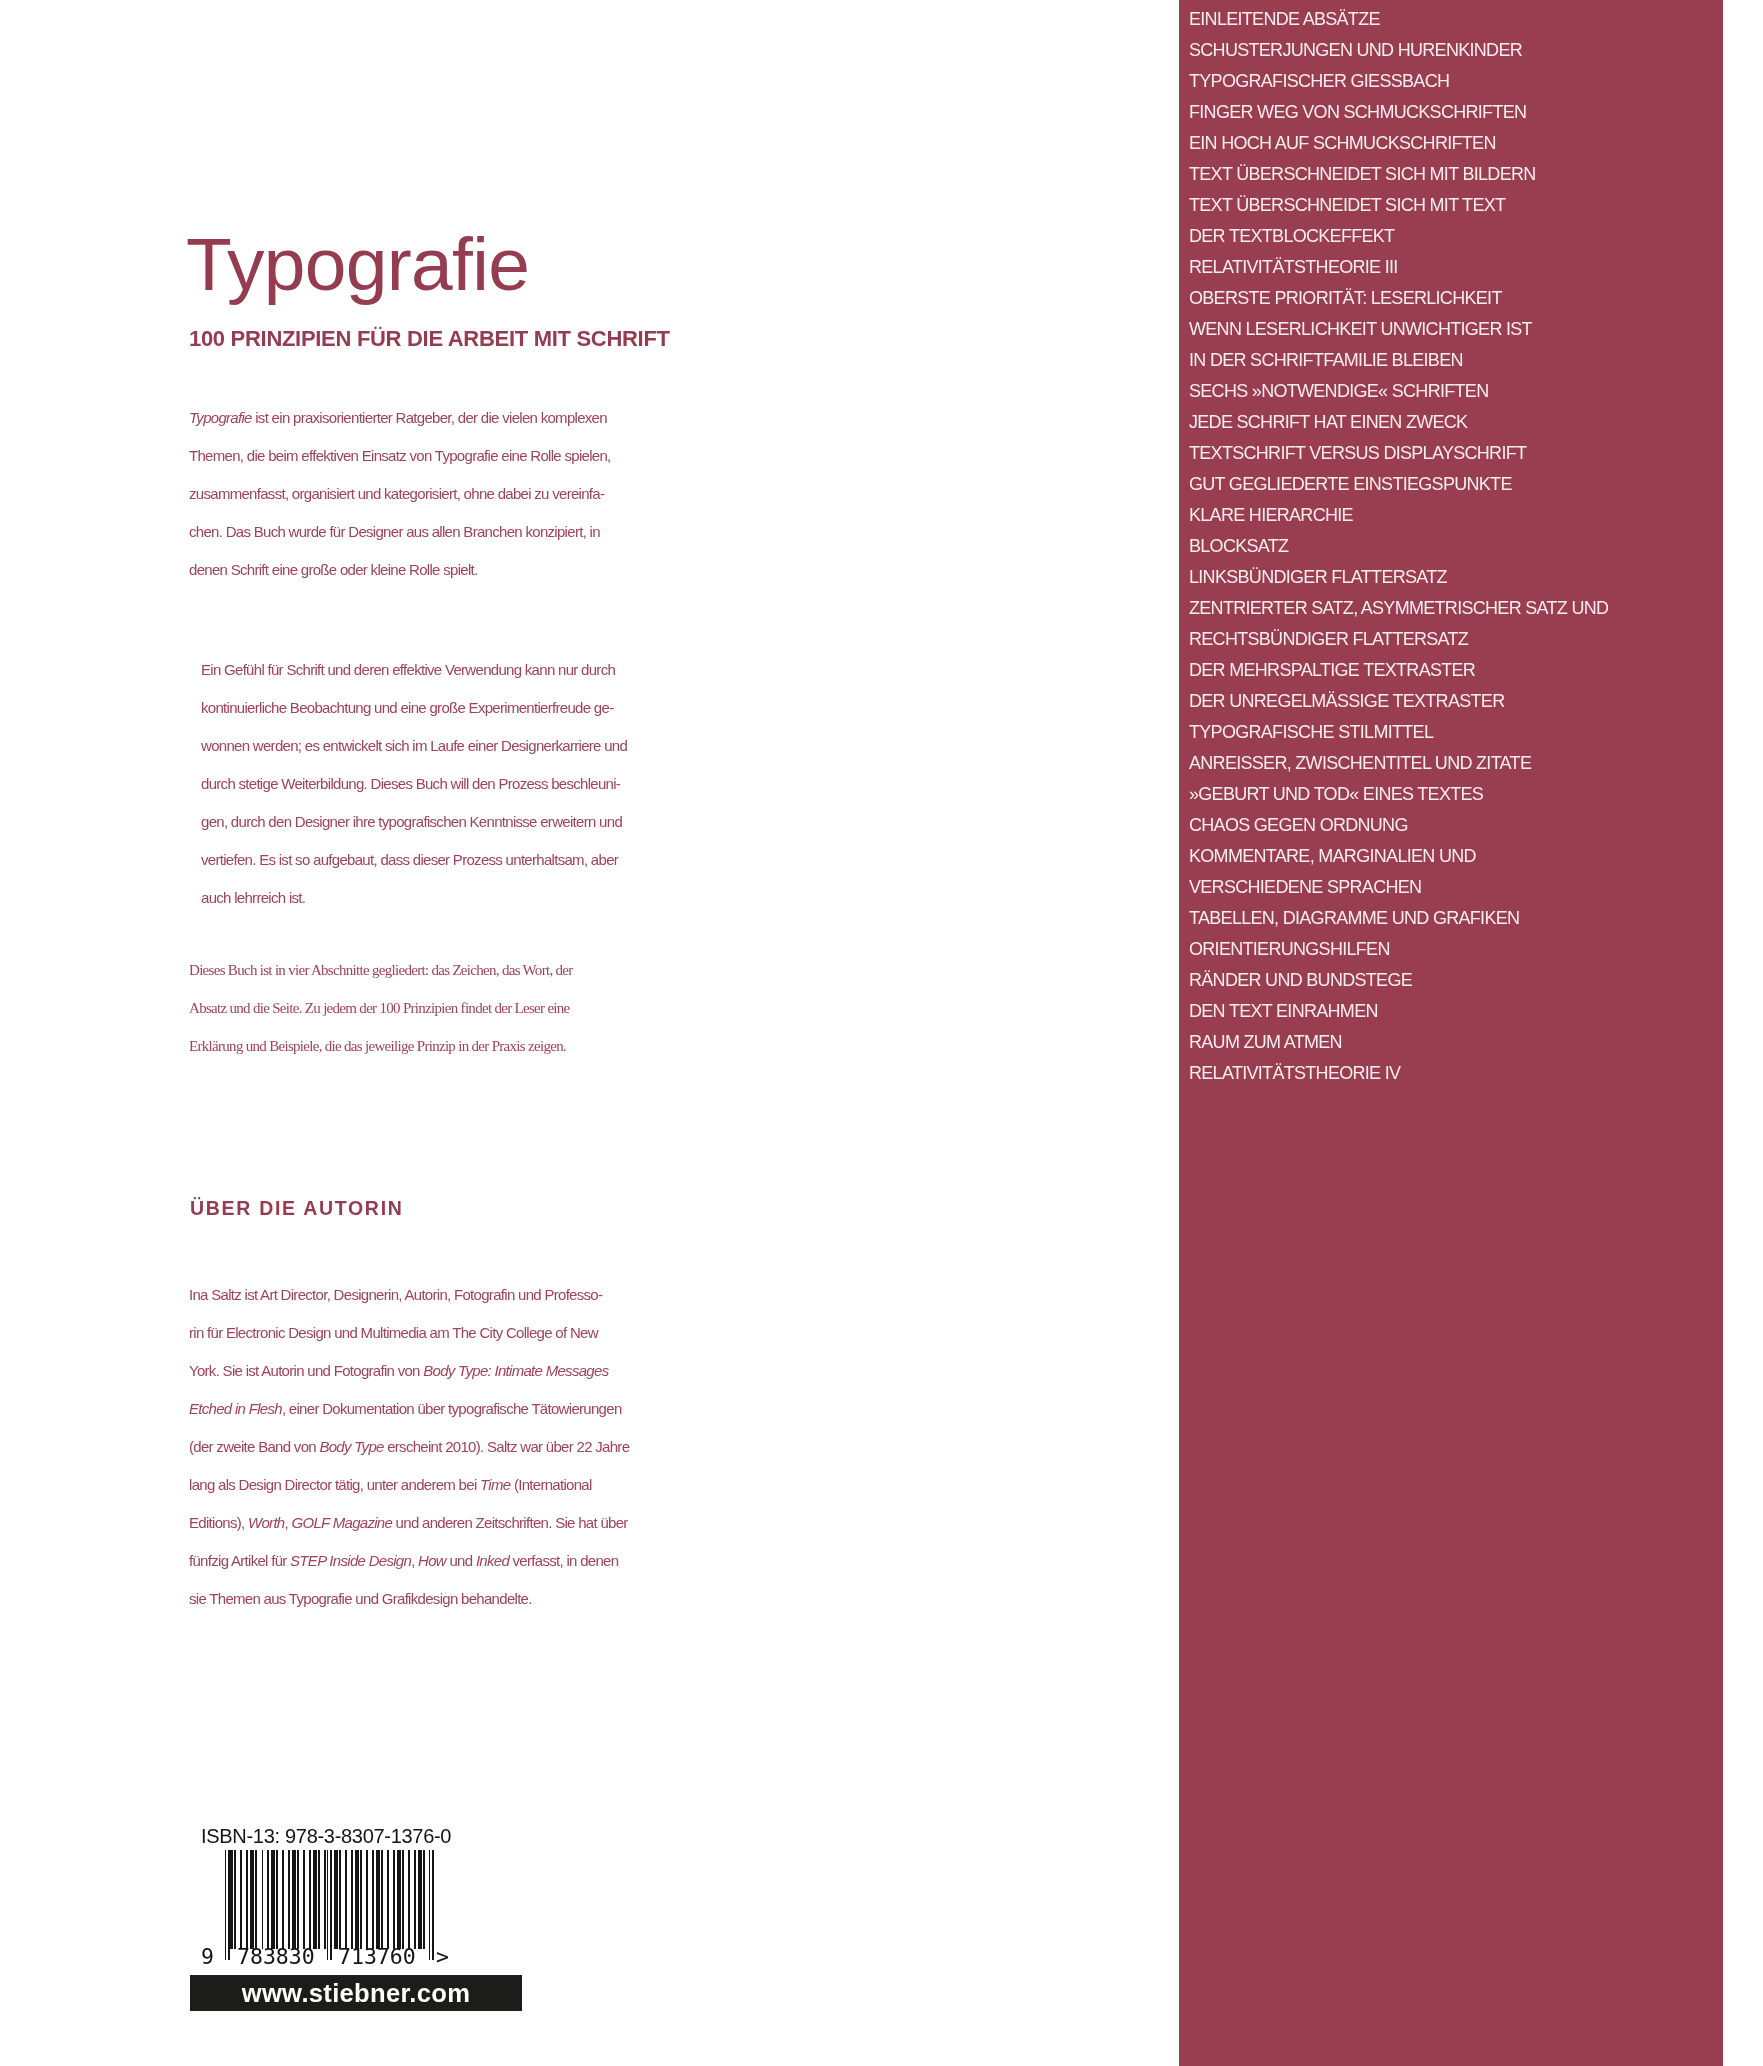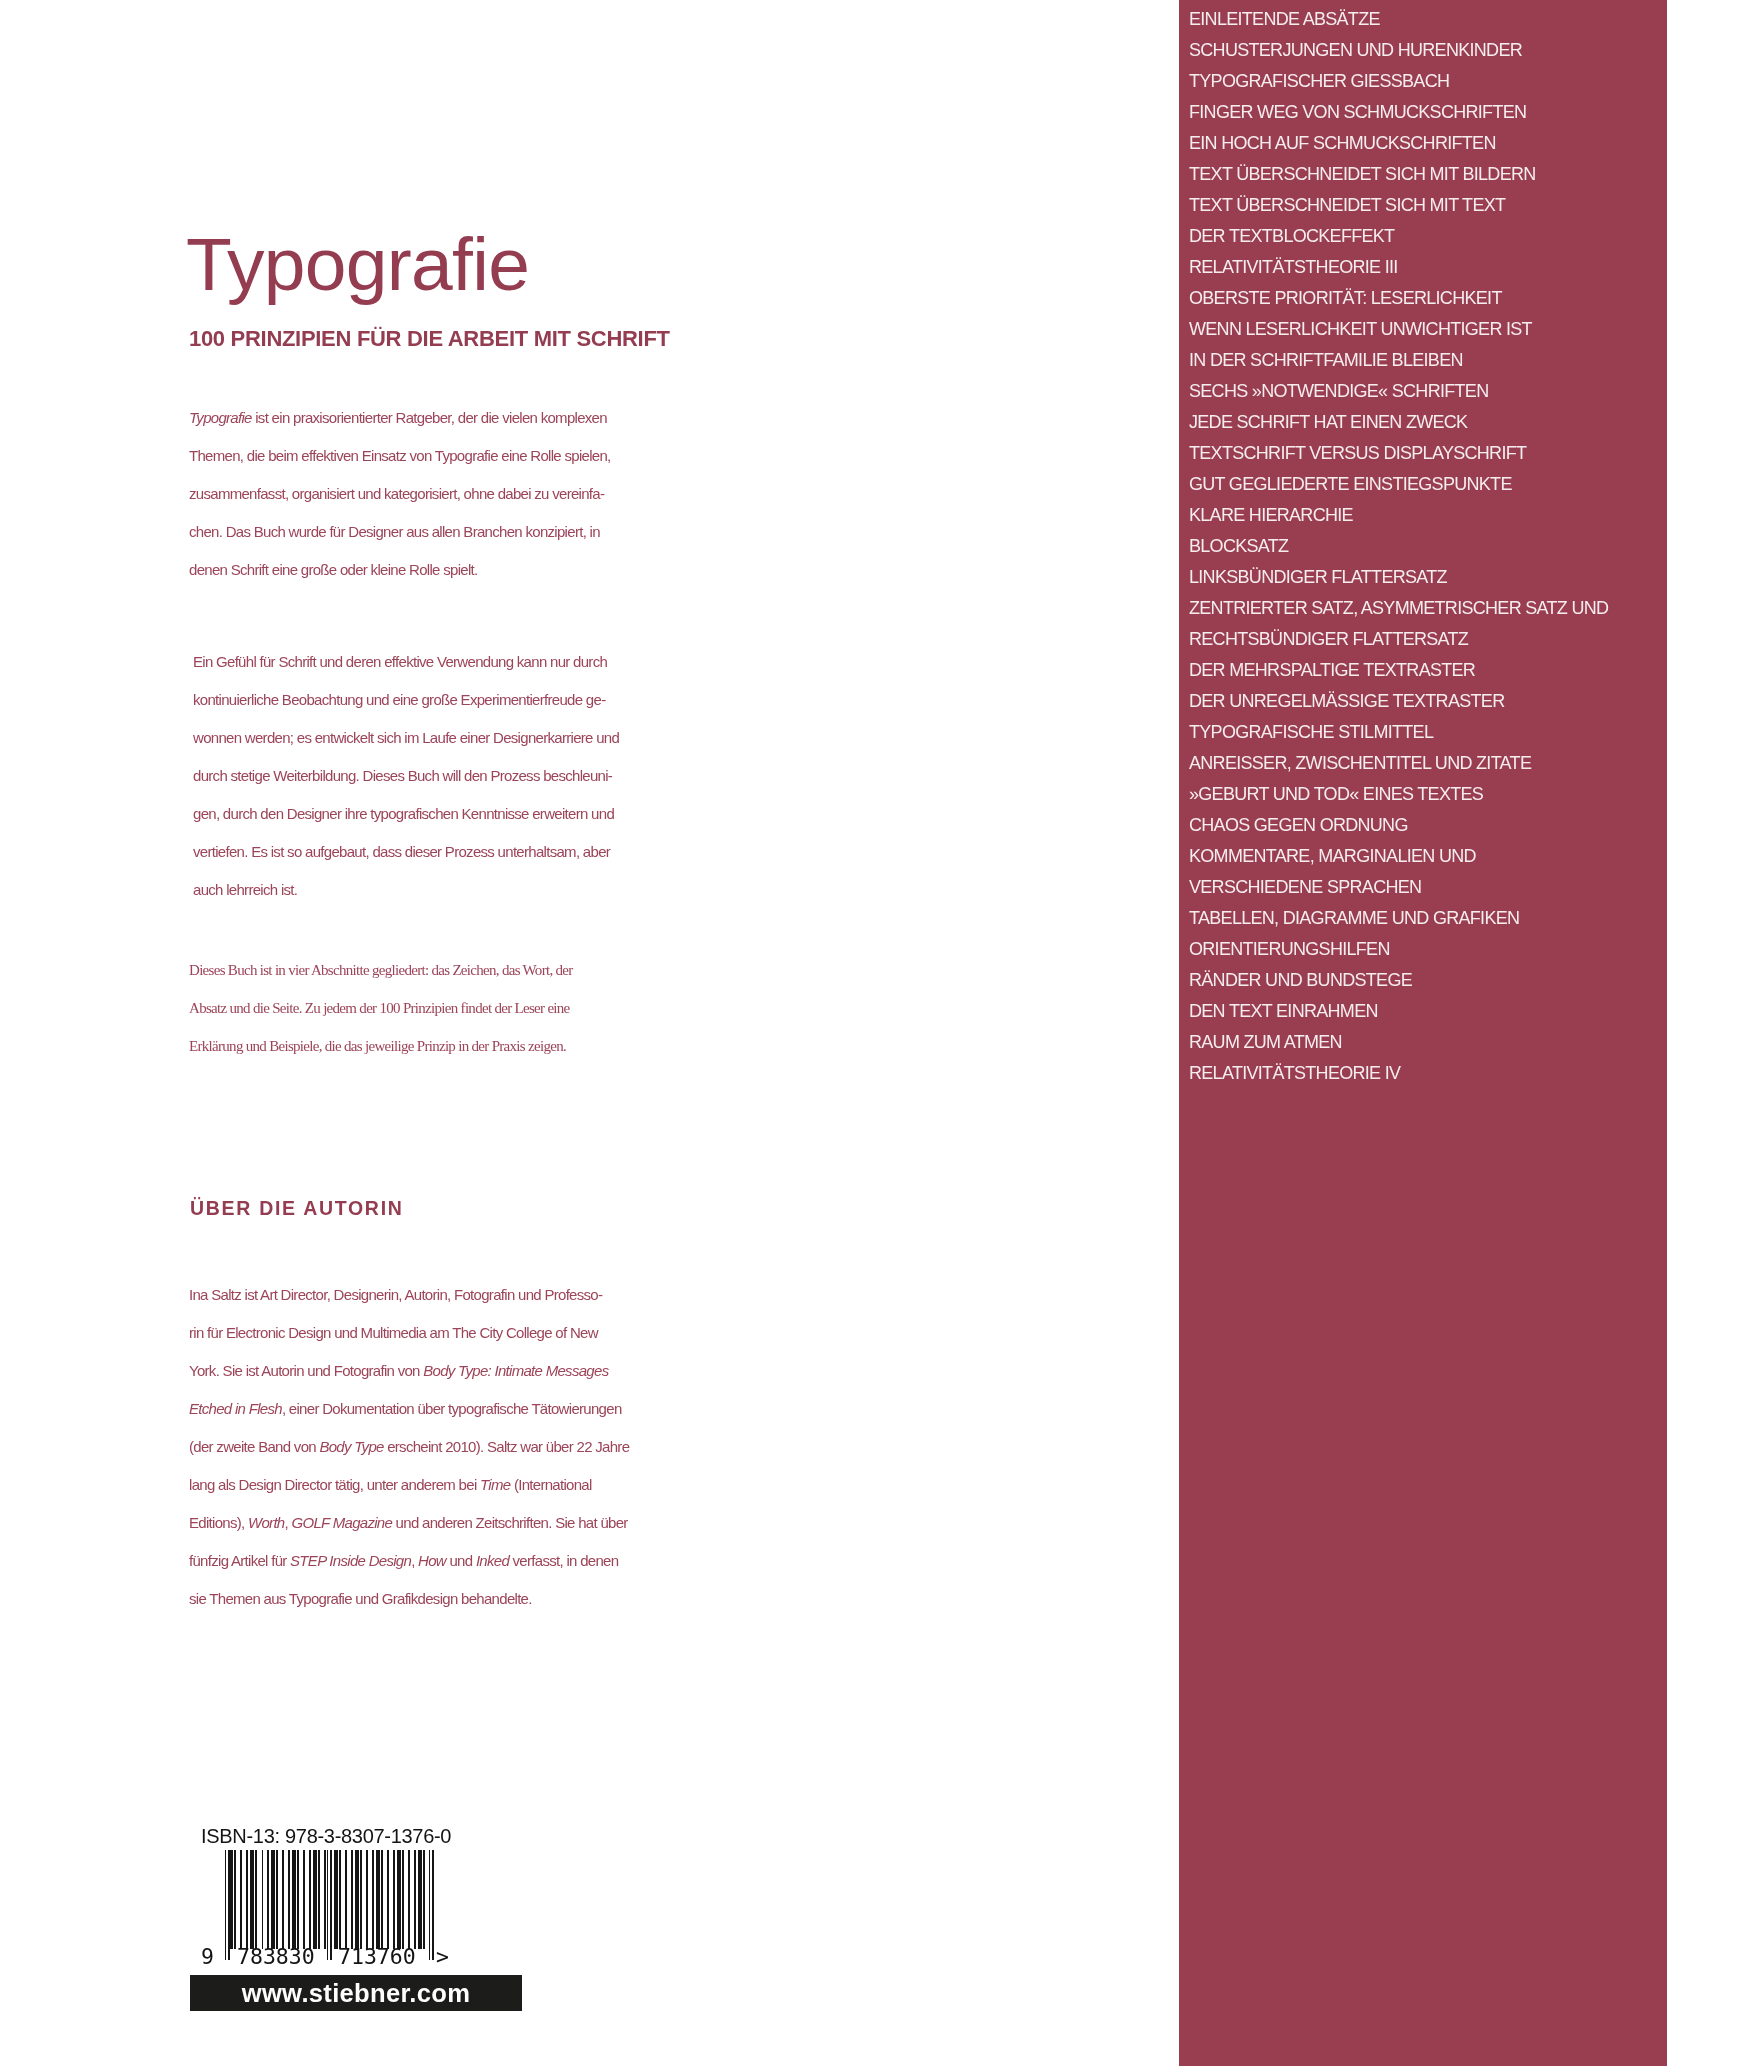--- a/index.html
+++ b/index.html
@@ -121,21 +121,21 @@
     letter-spacing: 0.3px;
     color: #ffffff;
     white-space: pre;
   }
 
   
   .sidebar {
     position: absolute;
     left: 1179px;
     top: 0;
-    width: 488px;
+    width: 544px;
     height: 2066px;
     background: #993d50;
     box-sizing: border-box;
     padding: 4px 6.7px 0 10px;
   }
   .sidebar-item {
     font-size: 18px;
     line-height: 31px;
     font-weight: 400;
     letter-spacing: -0.7px;
@@ -150,21 +150,21 @@
 
   <h1 class="book-title" style="margin:0;">Typografie</h1>
 
   <div class="book-subtitle">100 PRINZIPIEN FÜR DIE ARBEIT MIT SCHRIFT</div>
 
   <p class="body-par par-1" style="margin:0;"><em>Typografie</em><span> ist ein praxisorientierter Ratgeber, der die vielen komplexen
 Themen, die beim effektiven Einsatz von Typografie eine Rolle spielen,
 zusammenfasst, organisiert und kategorisiert, ohne dabei zu vereinfa-
 chen. Das Buch wurde für Designer aus allen Branchen konzipiert, in
 denen Schrift eine große oder kleine Rolle spielt.</span></p>
-  <p class="body-par par-2" style="margin:4px;"><span>Ein Gefühl für Schrift und deren effektive Verwendung kann nur durch
+  <p class="body-par par-2" style="margin:12px;"><span>Ein Gefühl für Schrift und deren effektive Verwendung kann nur durch
 kontinuierliche Beobachtung und eine große Experimentierfreude ge-
 wonnen werden; es entwickelt sich im Laufe einer Designerkarriere und
 durch stetige Weiterbildung. Dieses Buch will den Prozess beschleuni-
 gen, durch den Designer ihre typografischen Kenntnisse erweitern und
 vertiefen. Es ist so aufgebaut, dass dieser Prozess unterhaltsam, aber
 auch lehrreich ist.</span></p>
   <p class="body-par par-3" style="margin:0;"><span>Dieses Buch ist in vier Abschnitte gegliedert: das Zeichen, das Wort, der
 Absatz und die Seite. Zu jedem der 100 Prinzipien findet der Leser eine
 Erklärung und Beispiele, die das jeweilige Prinzip in der Praxis zeigen.</span></p>
 

